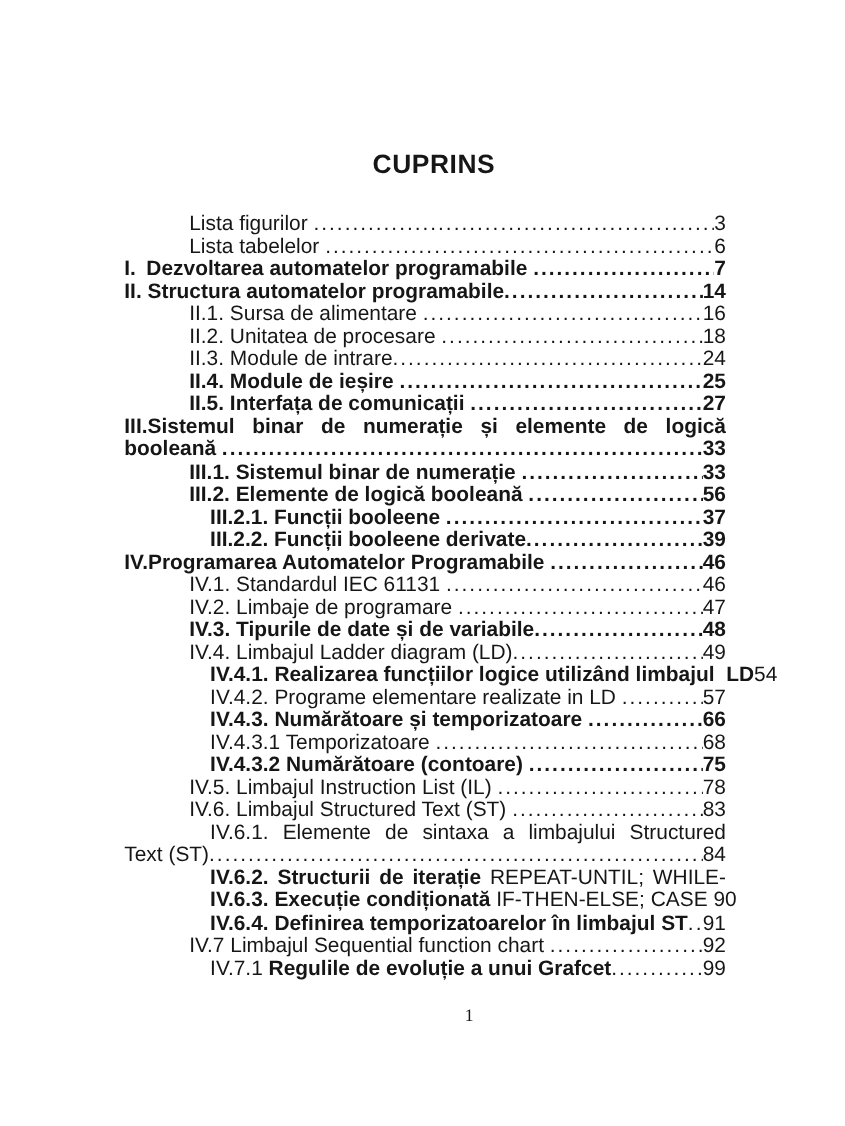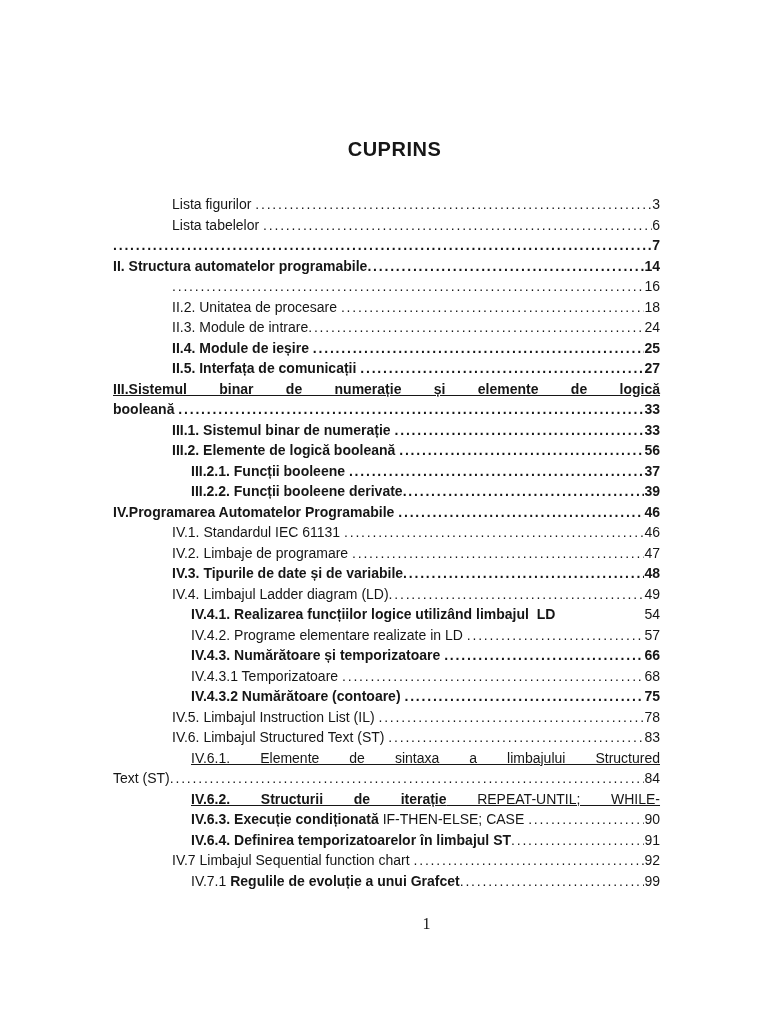--- a/index.html
+++ b/index.html
@@ -12,48 +12,47 @@
     height: 1024px;
     font-family: "Liberation Sans", sans-serif;
     color: #161616;
     overflow: hidden;
   }
   .page {
     margin: 138px 0 0 113px;
     width: 547px;
   }
   .title {
-    font-size: 20px;
+    font-size: 24px;
     line-height: 23px;
     font-weight: 700;
     text-align: center;
     letter-spacing: 0.5px;
     margin: 0 0 33px 0;
     padding-left: 16px;
   }
   .toc {
     width: 547px;
   }
   .toc-line {
     display: flex;
     align-items: baseline;
-    font-size: 14px;
+    font-size: 19px;
     line-height: 20.5px;
     white-space: pre;
   }
   .toc-line > span { flex: 0 0 auto; }
   .indent-0 { padding-left: 0; }
   .indent-1 { padding-left: 59px; }
   .indent-2 { padding-left: 78px; text-align: center; }
   .justify {
     display: block;
     text-align: justify;
     text-align-last: justify;
     white-space: normal;
-    text-decoration: underline;
   }
   .b { font-weight: 700; }
   .leader {
     flex: 1 1 auto !important;
     min-width: 0;
     overflow: hidden;
     white-space: nowrap;
   }
   .leader::after {
     content: "........................................................................................................................................";
@@ -70,23 +69,23 @@
   }
 </style>
 </head>
 <body>
 
 <div class="page">
   <h1 class="title">CUPRINS</h1>
   <div class="toc">
       <div class="toc-line indent-1"><span>Lista figurilor </span><span class="leader"></span><span class="pagenum">3</span></div>
       <div class="toc-line indent-1"><span>Lista tabelelor </span><span class="leader"></span><span class="pagenum">6</span></div>
-      <div class="toc-line indent-0"><span class="leader b"></span><span class="pagenum b">7</span></div>
+      <div class="toc-line indent-0"><span class="b">I. Dezvoltarea automatelor programabile </span><span class="leader b"></span><span class="pagenum b">7</span></div>
       <div class="toc-line indent-0"><span class="b">II. Structura automatelor programabile</span><span class="leader b"></span><span class="pagenum b">14</span></div>
-      <div class="toc-line indent-1"><span class="leader"></span><span class="pagenum">16</span></div>
+      <div class="toc-line indent-1"><span>II.1. Sursa de alimentare </span><span class="leader"></span><span class="pagenum">16</span></div>
       <div class="toc-line indent-1"><span>II.2. Unitatea de procesare </span><span class="leader"></span><span class="pagenum">18</span></div>
       <div class="toc-line indent-1"><span>II.3. Module de intrare</span><span class="leader"></span><span class="pagenum">24</span></div>
       <div class="toc-line indent-1"><span class="b">II.4. Module de ieșire </span><span class="leader b"></span><span class="pagenum b">25</span></div>
       <div class="toc-line indent-1"><span class="b">II.5. Interfața de comunicații </span><span class="leader b"></span><span class="pagenum b">27</span></div>
       <div class="toc-line indent-0 justify"><span class="b">III.Sistemul binar de numerație și elemente de logică</span></div>
       <div class="toc-line indent-0"><span class="b">booleană </span><span class="leader b"></span><span class="pagenum b">33</span></div>
       <div class="toc-line indent-1"><span class="b">III.1. Sistemul binar de numerație </span><span class="leader b"></span><span class="pagenum b">33</span></div>
       <div class="toc-line indent-1"><span class="b">III.2. Elemente de logică booleană </span><span class="leader b"></span><span class="pagenum b">56</span></div>
       <div class="toc-line indent-2"><span class="b">III.2.1. Funcții booleene </span><span class="leader b"></span><span class="pagenum b">37</span></div>
       <div class="toc-line indent-2"><span class="b">III.2.2. Funcții booleene derivate</span><span class="leader b"></span><span class="pagenum b">39</span></div>

